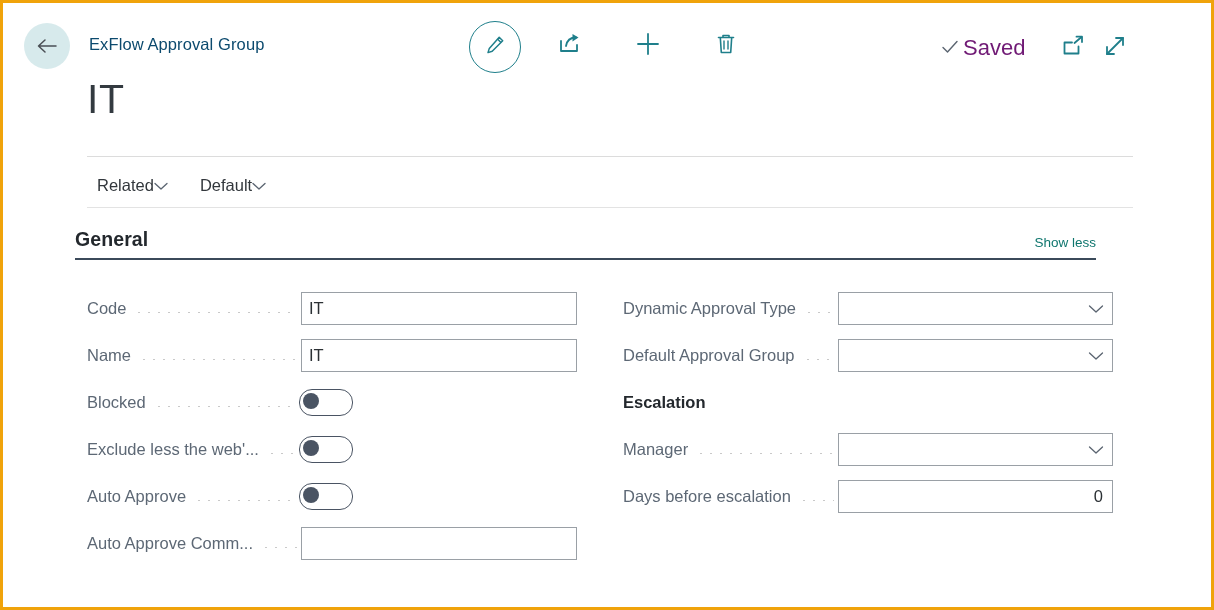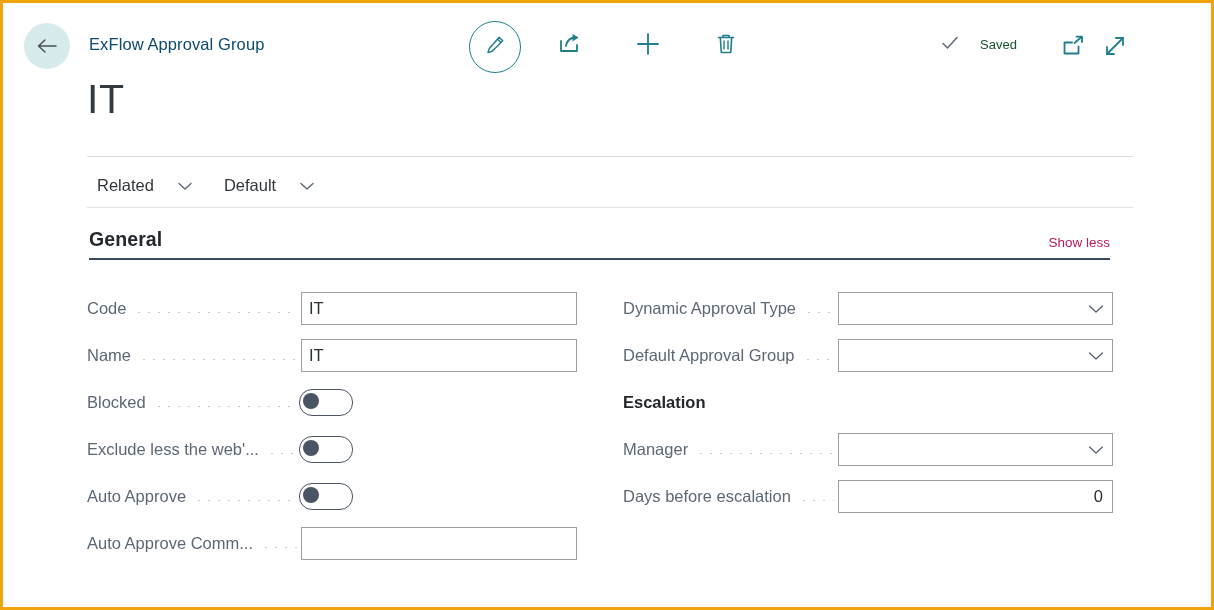--- a/index.html
+++ b/index.html
@@ -80,23 +80,23 @@
   }
   .tool-share  { left: 546px; }
   .tool-new    { left: 624px; }
   .tool-delete { left: 702px; }
 
   .saved-status {
     position: absolute;
     left: 938px; top: 32px;
     display: flex;
     align-items: center;
-    gap: 21px;
-    font-size: 13px;
-    color: #14532d;
+    gap: 4px;
+    font-size: 22px;
+    color: #701a75;
     white-space: nowrap;
   }
   .tool-popout { left: 1049px; top: 24px; }
   .tool-expand { left: 1091px; top: 24px; }
 
   
   .top-divider {
     position: absolute;
     left: 84px; top: 153px;
     width: 1046px; height: 1px;
@@ -106,55 +106,55 @@
     position: absolute;
     left: 84px; top: 163px;
     height: 38px;
     display: flex;
     align-items: center;
     gap: 12px;
   }
   .action-menu {
     display: flex;
     align-items: center;
-    gap: 24px;
+    gap: 0;
     padding: 5px 10px;
     font-size: 16.5px;
     color: #32373c;
     cursor: pointer;
     white-space: nowrap;
   }
   .actions-divider {
     position: absolute;
     left: 84px; top: 204px;
     width: 1046px; height: 1px;
     background: #e3e3e3;
   }
 
   
   .section-head {
     position: absolute;
-    left: 86px; top: 225px;
+    left: 72px; top: 225px;
     width: 1021px;
     display: flex;
     align-items: flex-end;
     justify-content: space-between;
     padding-bottom: 7px;
     border-bottom: 2px solid #3b4a5a;
     box-sizing: border-box;
   }
   .section-title {
     font-size: 19.5px;
     font-weight: 600;
     color: #23282d;
     letter-spacing: .1px;
   }
   .show-less {
     font-size: 13.5px;
-    color: #be185d;
+    color: #0f766e;
     cursor: pointer;
     padding-bottom: 1px;
   }
 
   
   .form-col { position: absolute; }
   .col-left  { left: 84px;  top: 282px; width: 490px; }
   .col-right { left: 620px; top: 282px; width: 490px; }
 
   .field-row {

